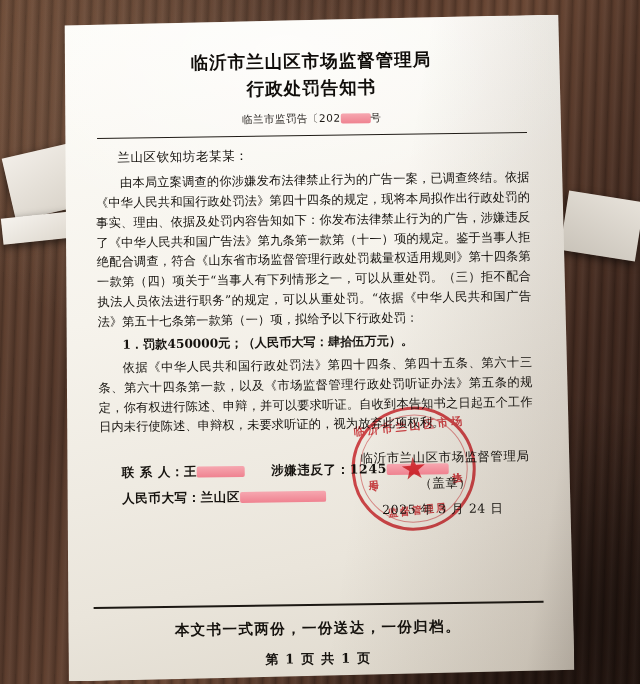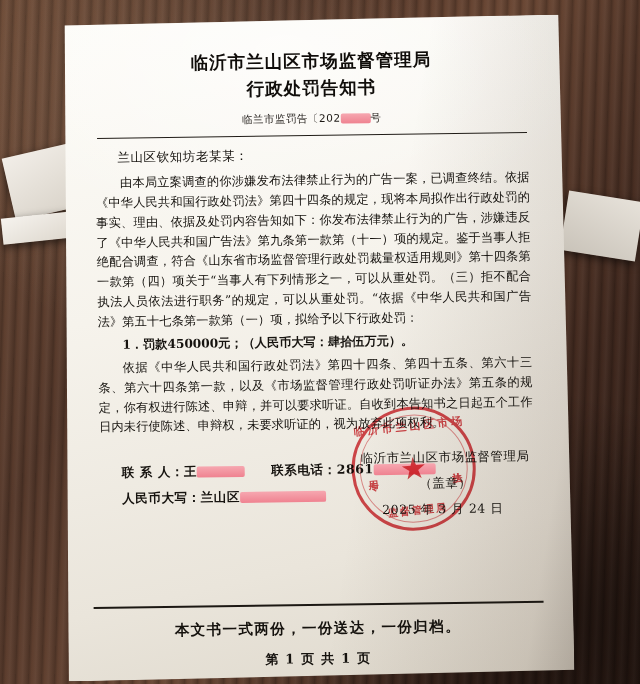--- a/index.html
+++ b/index.html
@@ -288,21 +288,21 @@
       <div class="addressee">兰山区钦知坊老某某：</div>
 
       <p class="body">由本局立案调查的你涉嫌发布法律禁止行为的广告一案，已调查终结。依据《中华人民共和国行政处罚法》第四十四条的规定，现将本局拟作出行政处罚的事实、理由、依据及处罚内容告知如下：你发布法律禁止行为的广告，涉嫌违反了《中华人民共和国广告法》第九条第一款第（十一）项的规定。鉴于当事人拒绝配合调查，符合《山东省市场监督管理行政处罚裁量权适用规则》第十四条第一款第（四）项关于“当事人有下列情形之一，可以从重处罚。（三）拒不配合执法人员依法进行职务”的规定，可以从重处罚。“依据《中华人民共和国广告法》第五十七条第一款第（一）项，拟给予以下行政处罚：</p>
 
       <p class="item bold">1．罚款450000元；（人民币大写：肆拾伍万元）。</p>
 
       <p class="body">依据《中华人民共和国行政处罚法》第四十四条、第四十五条、第六十三条、第六十四条第一款，以及《市场监督管理行政处罚听证办法》第五条的规定，你有权进行陈述、申辩，并可以要求听证。自收到本告知书之日起五个工作日内未行使陈述、申辩权，未要求听证的，视为放弃此项权利。</p>
 
       <div class="contacts">
         <div class="row">
-          <span>联 系 人：</span><span>王</span><span class="redact n2"></span><span class="gap"></span><span>联系电话：</span><span>2861</span><span class="redact n3"></span>
+          <span>联 系 人：</span><span>王</span><span class="redact n2"></span><span class="gap"></span><span>涉嫌违反了：</span><span>1245</span><span class="redact n3"></span>
         </div>
         <div class="row">
           <span>人民币大写：</span><span>兰山区</span><span class="redact n4"></span>
         </div>
       </div>
 
     </div>
 
     <div class="seal">
       <div class="inner-ring"></div>

